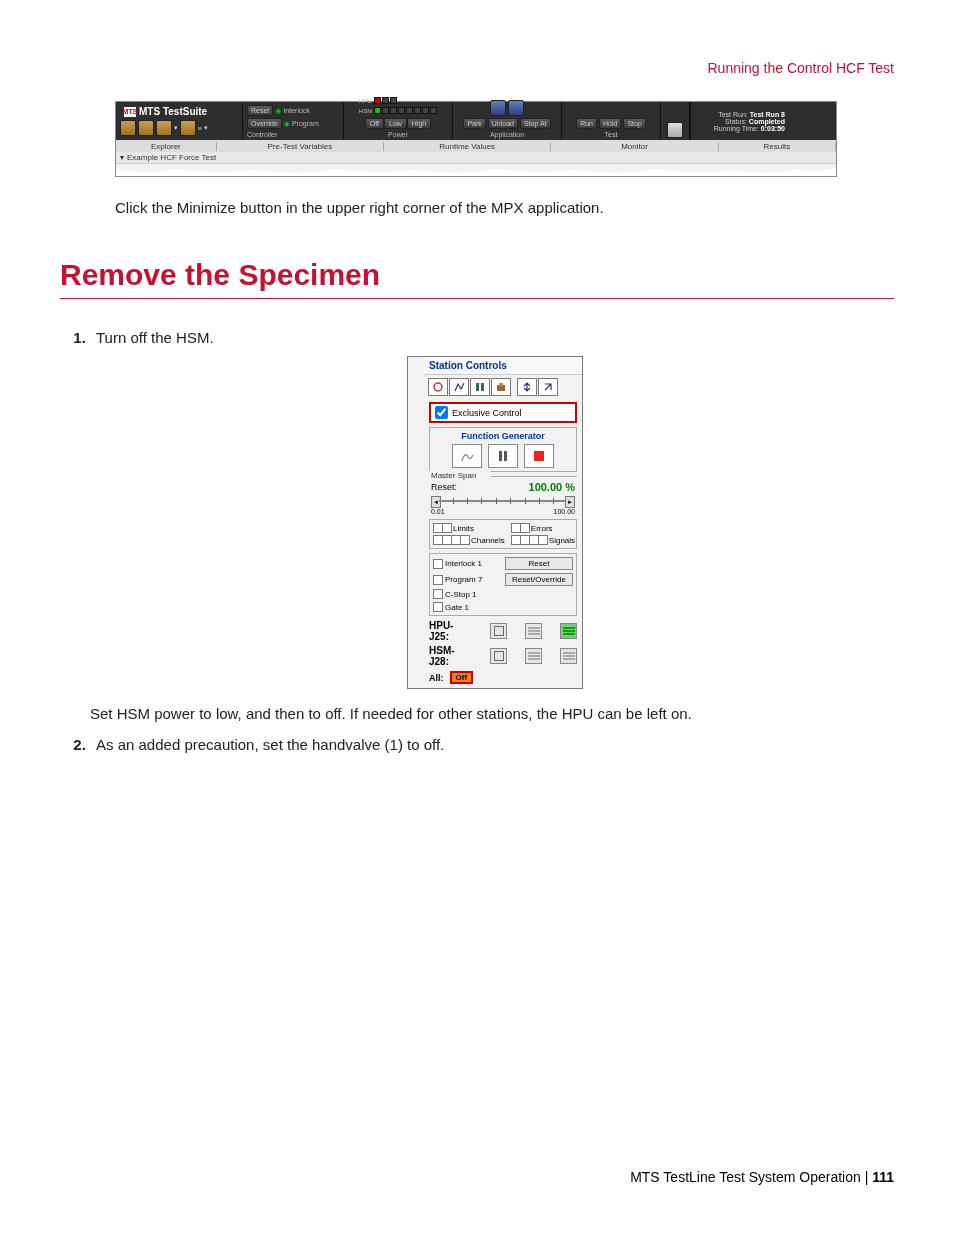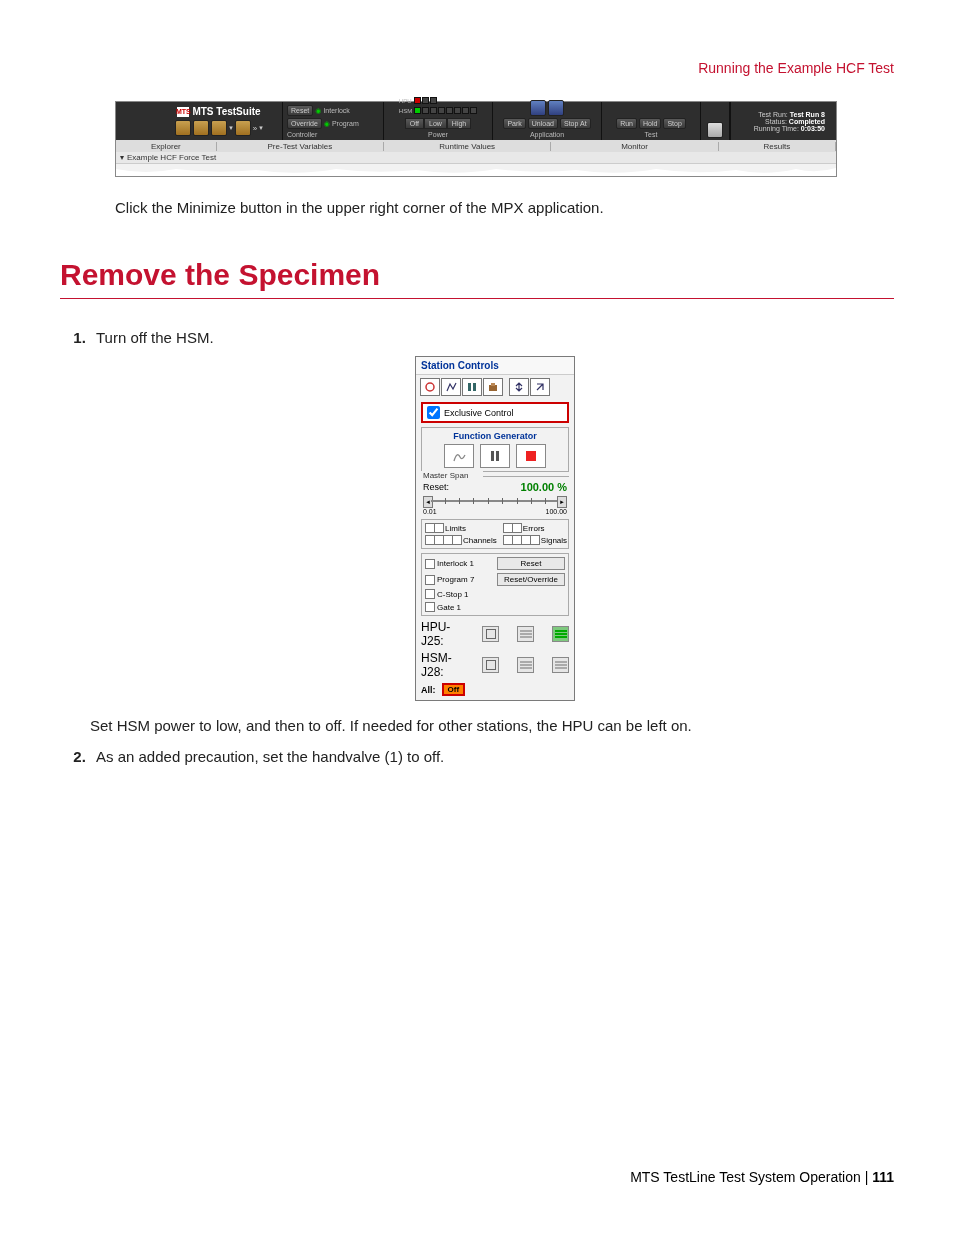--- a/index.html
+++ b/index.html
@@ -116,20 +116,21 @@
   ol.steps li::marker { font-weight:bold; }
 
   
   .station {
     width:158px;
     border:1px solid #7a7a7a;
     background:#f2f2f2;
     font-size:9px;
     color:#000;
     margin:10px auto 16px auto;
+    padding-left:16px;
   }
   .station .title { color:#003399;font-weight:bold;padding:3px 5px;font-size:10px;border-bottom:1px solid #ccc;background:#f8f8f8; }
   .station .iconrow { padding:3px 4px;display:flex;gap:1px;align-items:center; }
   .st-icon {
     width:18px;height:16px;border:1px solid #777;background:#fff;display:flex;align-items:center;justify-content:center;font-size:9px;
   }
   .exclusive {
     margin:3px 5px;border:2px solid #c00;padding:2px 4px;display:flex;align-items:center;gap:4px;background:#fff;
   }
   .exclusive input { margin:0; }
@@ -149,45 +150,45 @@
   .mspan-slider .tick { position:absolute;top:2px;width:1px;height:6px;background:#666; }
   .mspan-slider .lar { width:8px;height:10px;border:1px solid #777;background:#ddd;font-size:7px;display:flex;align-items:center;justify-content:center;position:absolute;top:0; }
   .mspan-range { display:flex;justify-content:space-between;font-size:7px;padding:0 2px; }
   .checks { margin:4px 5px;border:1px solid #aaa;padding:3px;display:grid;grid-template-columns:1fr 1fr;gap:2px 6px; }
   .chk { display:flex;align-items:center;gap:2px;font-size:8px; }
   .chkbox { width:8px;height:8px;border:1px solid #777;background:#fff; }
   .chkboxes { display:flex;gap:-1px; }
   .chkboxes .chkbox { margin-right:-1px; }
   .intlk { margin:4px 5px;border:1px solid #aaa;padding:3px;display:grid;grid-template-columns:1fr 1fr;gap:3px 4px;font-size:8px; }
   .intlk .ibtn { border:1px solid #888;background:#e8e8e8;text-align:center;padding:1px 2px;font-size:8px; }
-  .hrow { margin:3px 5px;display:flex;align-items:center;gap:18px;font-size:12px; }
+  .hrow { margin:3px 5px;display:flex;align-items:center;gap:18px;font-size:10px;font-weight:bold; }
   .pbtn { width:16px;height:14px;border:1px solid #888;display:flex;align-items:center;justify-content:center; }
   .pbtn.off { background:#e6e6e6; }
   .pbtn.low { background:#e6e6e6; }
   .pbtn.hi { background:#e6e6e6; }
   .pbtn.green { background:#7ec97e; }
   .bars { display:flex;flex-direction:column;gap:1px; }
   .bars .b { width:12px;height:2px;background:#0a0; }
   .bars.grey .b { background:#aaa; }
   .allrow { margin:4px 5px;display:flex;align-items:center;gap:6px;font-weight:bold;font-size:9px; }
   .offbtn { border:2px solid #c00;background:#ff8000;padding:0 4px;font-size:8px;font-weight:bold; }
 
   .footer { position:absolute;bottom:50px;right:60px;font-size:14px;color:#000000; }
   .footer b { font-weight:bold; }
 </style>
 </head>
 <body>
 
 <div class="page">
 
-  <div class="header-right">Running the Example HCF Test</div>
+  <div class="header-right">Running the Control HCF Test</div>
 
   <div class="mpx">
     <div class="mpx-toolbar">
-      <div class="tool-group" style="min-width:118px;align-items:center;margin-left:40px;">
+      <div class="tool-group" style="min-width:118px;align-items:flex-start;">
         <div class="logo">
           <span class="sq">MTS</span>
           <span><b>MTS</b> <span>TestSuite</span></span>
         </div>
         <div class="row" style="margin-top:2px;">
           <div class="icon-box"></div>
           <div class="icon-box"></div>
           <div class="icon-box"></div>
           <span style="color:#ccc;">▾</span>
           <div class="icon-box"></div>

